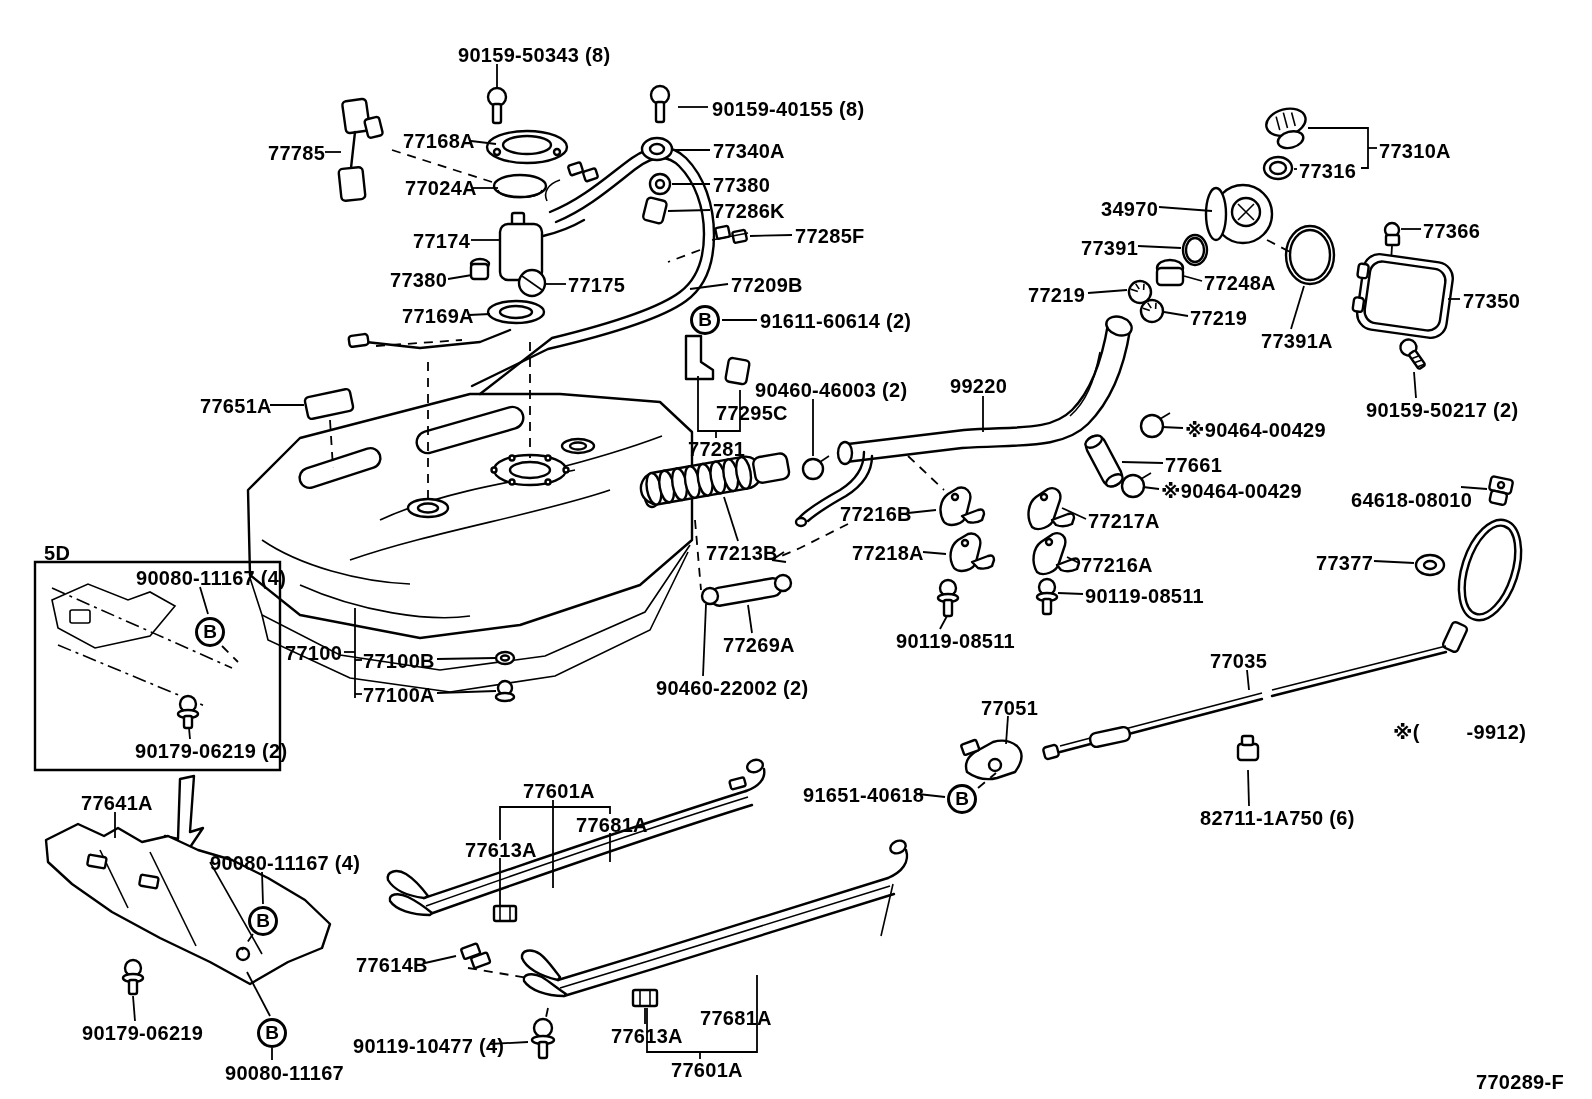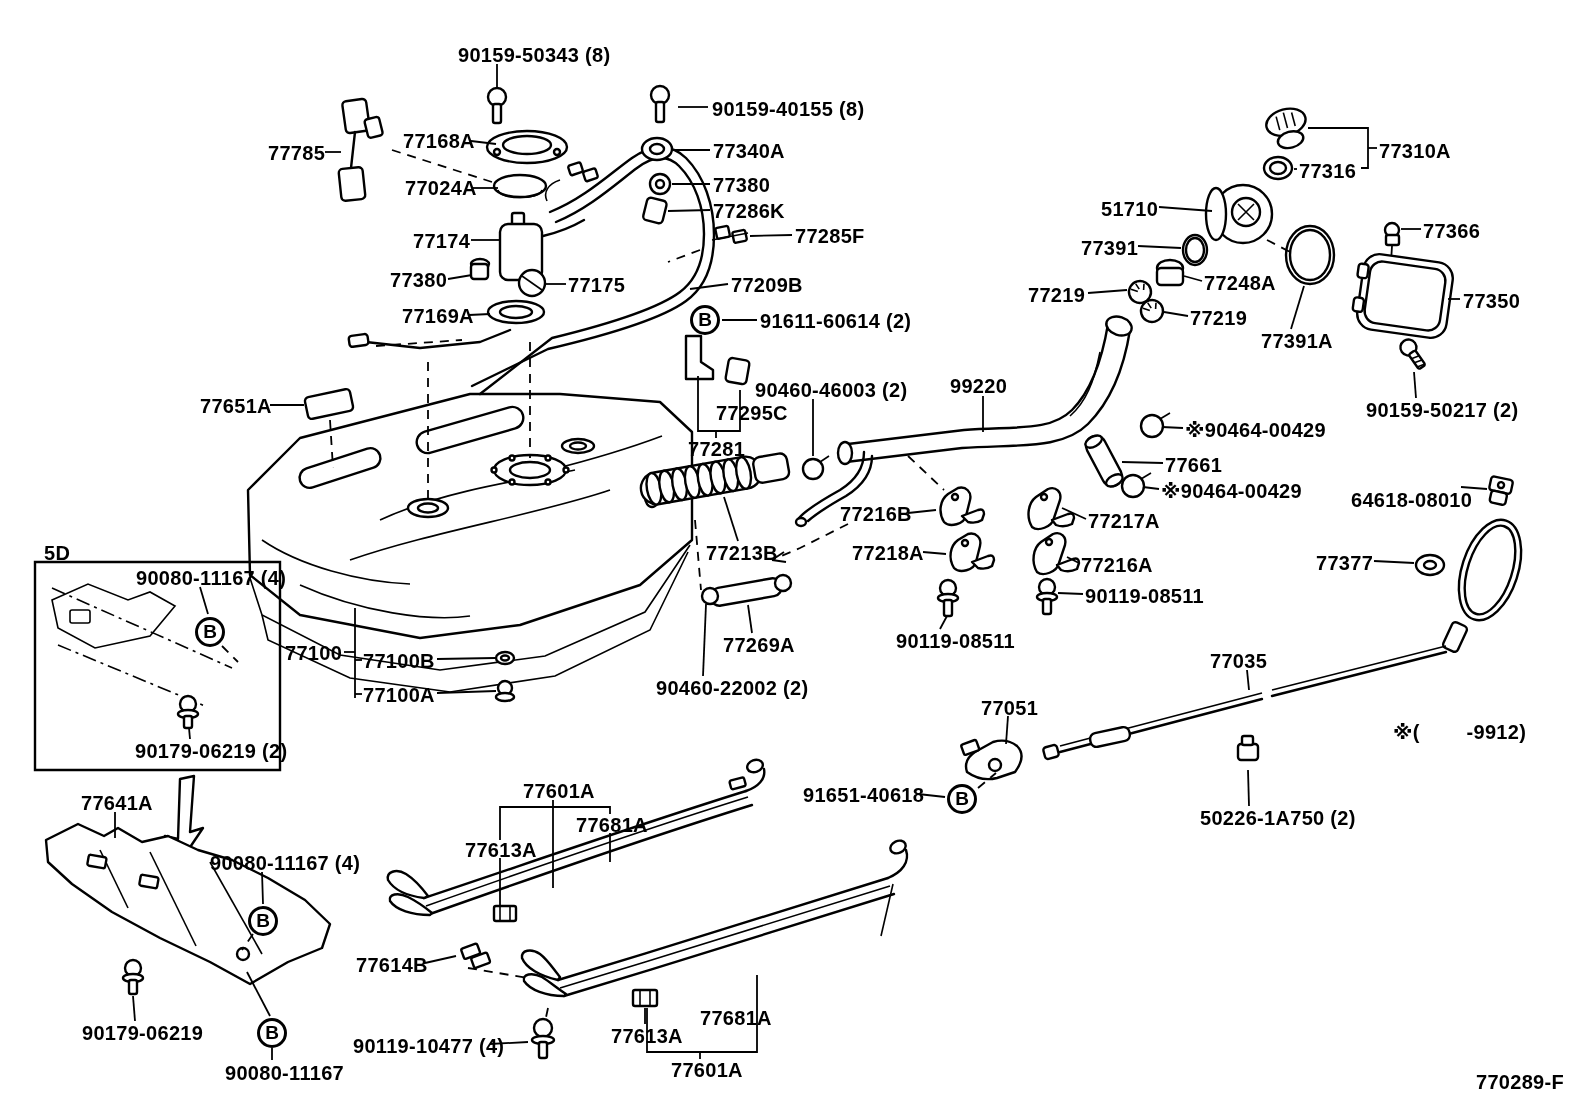--- a/index.html
+++ b/index.html
@@ -395,21 +395,21 @@
   <div class="lbl" style="left:713px;top:201px">77286K</div>
   <div class="lbl" style="left:795px;top:226px">77285F</div>
   <div class="lbl" style="left:413px;top:231px">77174</div>
   <div class="lbl" style="left:390px;top:270px">77380</div>
   <div class="lbl" style="left:568px;top:275px">77175</div>
   <div class="lbl" style="left:731px;top:275px">77209B</div>
   <div class="lbl" style="left:402px;top:306px">77169A</div>
   <div class="lbl" style="left:760px;top:311px">91611-60614 (2)</div>
   <div class="lbl" style="left:1379px;top:141px">77310A</div>
   <div class="lbl" style="left:1299px;top:161px">77316</div>
-  <div class="lbl" style="left:1101px;top:199px">51710</div>
+  <div class="lbl" style="left:1101px;top:199px">34970</div>
   <div class="lbl" style="left:1081px;top:238px">77391</div>
   <div class="lbl" style="left:1423px;top:221px">77366</div>
   <div class="lbl" style="left:1204px;top:273px">77248A</div>
   <div class="lbl" style="left:1028px;top:285px">77219</div>
   <div class="lbl" style="left:1190px;top:308px">77219</div>
   <div class="lbl" style="left:1261px;top:331px">77391A</div>
   <div class="lbl" style="left:1463px;top:291px">77350</div>
   <div class="lbl" style="left:1366px;top:400px">90159-50217 (2)</div>
   <div class="lbl" style="left:200px;top:396px">77651A</div>
   <div class="lbl" style="left:950px;top:376px">99220</div>
@@ -444,21 +444,21 @@
   <div class="lbl" style="left:576px;top:815px">77681A</div>
   <div class="lbl" style="left:465px;top:840px">77613A</div>
   <div class="lbl" style="left:356px;top:955px">77614B</div>
   <div class="lbl" style="left:353px;top:1036px">90119-10477 (4)</div>
   <div class="lbl" style="left:611px;top:1026px">77613A</div>
   <div class="lbl" style="left:700px;top:1008px">77681A</div>
   <div class="lbl" style="left:671px;top:1060px">77601A</div>
   <div class="lbl" style="left:803px;top:785px">91651-40618</div>
   <div class="lbl" style="left:981px;top:698px">77051</div>
   <div class="lbl" style="left:1210px;top:651px">77035</div>
-  <div class="lbl" style="left:1200px;top:808px">50226-1A750 (2)</div>
+  <div class="lbl" style="left:1200px;top:808px">82711-1A750 (6)</div>
   <div class="lbl" style="left:1393px;top:722px">※(        -9912)</div>
   <div class="lbl" style="left:1476px;top:1072px;font-size:20px">770289-F</div>
 
   <div class="bmark" style="left:690px;top:305px">B</div>
   <div class="bmark" style="left:195px;top:617px">B</div>
   <div class="bmark" style="left:248px;top:906px">B</div>
   <div class="bmark" style="left:257px;top:1018px">B</div>
   <div class="bmark" style="left:947px;top:784px">B</div>
 </div>
 

